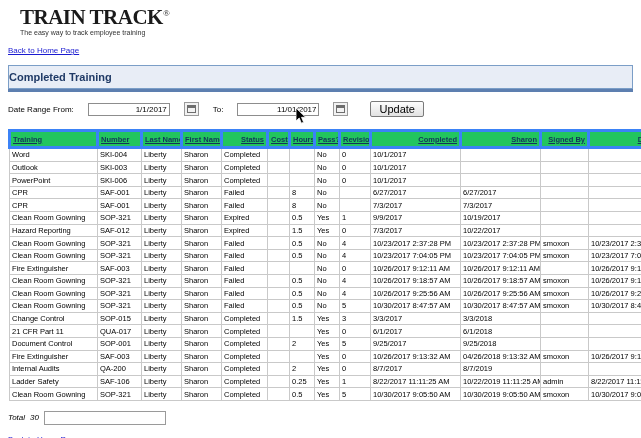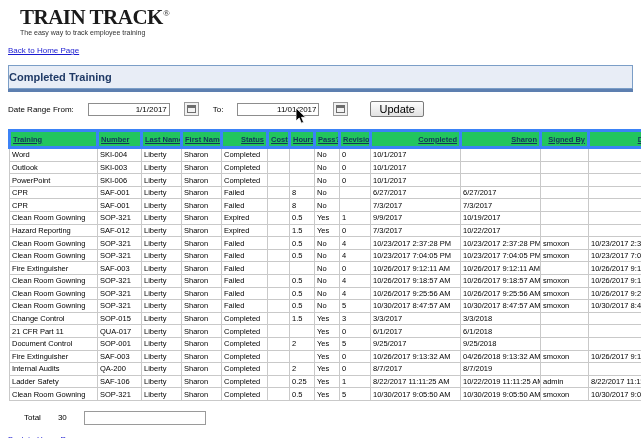--- a/index.html
+++ b/index.html
@@ -168,25 +168,26 @@
   col.c5 { width: 22px; }
   col.c6 { width: 25px; }
   col.c7 { width: 25px; }
   col.c8 { width: 31px; }
   col.c9 { width: 90px; }
   col.c10 { width: 80px; }
   col.c11 { width: 48px; }
   col.c12 { width: 96px; }
   
   .total-row {
-    margin: 10px 0 0 24px;
+    margin: 10px 0 0 8px;
     display: flex;
     align-items: center;
-    gap: 17px;
+    gap: 5px;
     font-size: 8px;
+    font-style: italic;
   }
   .total-box {
     width: 120px;
     height: 12px;
     border: 1px solid #9a9a9a;
     background: #ffffff;
   }
   .bottom-link {
     display: inline-block;
     margin: 10px 0 0 8px;

